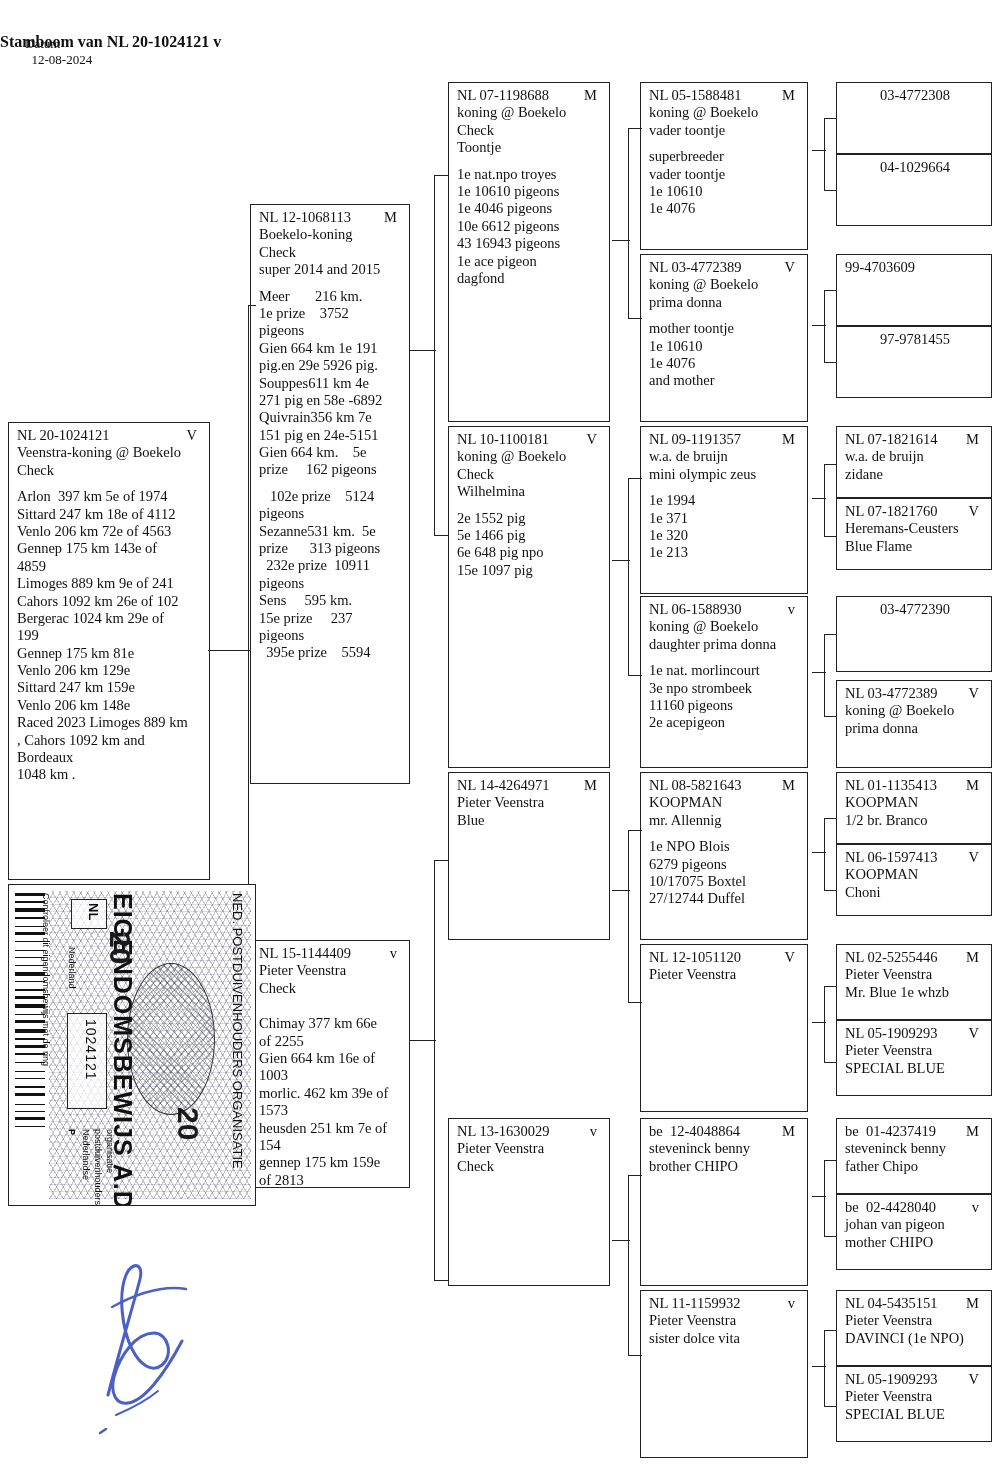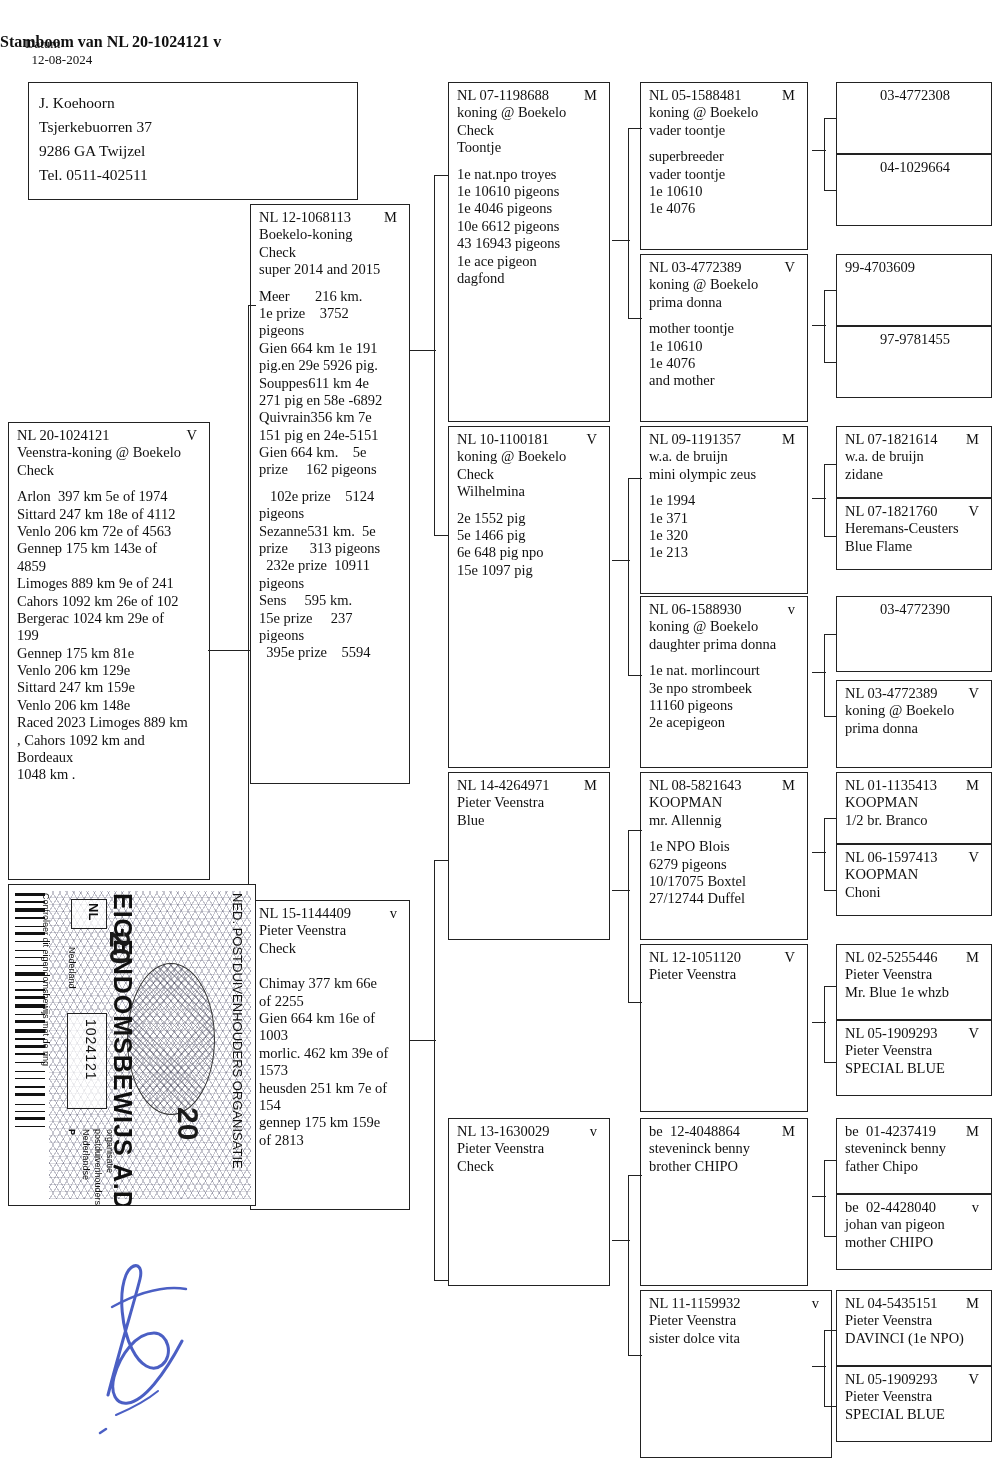--- a/index.html
+++ b/index.html
@@ -171,26 +171,20 @@
 <body>
 
 <div class="page">
 
   <div class="datum">
     <span>Datum</span>
     &nbsp;&nbsp;<span>12-08-2024</span>
   </div>
   <div class="title">Stamboom van NL 20-1024121 v</div>
 
-  <div class="owner-box">
-    <div>J. Koehoorn</div>
-    <div>Tsjerkebuorren 37</div>
-    <div>9286 GA  Twijzel</div>
-    <div>Tel.  0511-402511</div>
-  </div>
 
   <div class="conn vline" style="left:248px; top:305px; height:696px;"></div>
   <div class="conn hline" style="left:208px; top:650px; width:42px;"></div>
   <div class="conn hline" style="left:248px; top:305px; width:8px;"></div>
   <div class="conn hline" style="left:248px; top:1001px; width:8px;"></div>
 
   <div class="conn vline" style="left:434px; top:175px; height:360px;"></div>
   <div class="conn hline" style="left:410px; top:350px; width:26px;"></div>
   <div class="conn hline" style="left:434px; top:175px; width:14px;"></div>
   <div class="conn hline" style="left:434px; top:535px; width:14px;"></div>
@@ -317,21 +311,21 @@
         <div class="ln">prize      313 pigeons</div>
         <div class="ln">  232e prize  10911</div>
         <div class="ln">pigeons</div>
         <div class="ln">Sens     595 km.</div>
         <div class="ln">15e prize     237</div>
         <div class="ln">pigeons</div>
         <div class="ln">  395e prize    5594</div>
       </div>
   </div>
 
-  <div class="box" style="left:250px; top:900px; width:160px; height:310px;">
+  <div class="box" style="left:250px; top:940px; width:160px; height:248px;">
     <div class="hdrline">
       <span>NL 15-1144409</span>
       <span class="sex">v</span>
     </div>
     <div>
         <div class="ln">Pieter Veenstra</div>
         <div class="ln">Check</div>
         <div class="gap"></div>
         <div class="gap"></div>
         <div class="ln">Chimay 377 km 66e</div>
@@ -500,21 +494,21 @@
     <div class="hdrline">
       <span>be  12-4048864</span>
       <span class="sex">M</span>
     </div>
     <div>
         <div class="ln">steveninck benny</div>
         <div class="ln">brother CHIPO</div>
       </div>
   </div>
 
-  <div class="box" style="left:640px; top:1290px; width:192px; height:168px;">
+  <div class="box" style="left:640px; top:1290px; width:168px; height:168px;">
     <div class="hdrline">
       <span>NL 11-1159932</span>
       <span class="sex">v</span>
     </div>
     <div>
         <div class="ln">Pieter Veenstra</div>
         <div class="ln">sister dolce vita</div>
       </div>
   </div>
 

